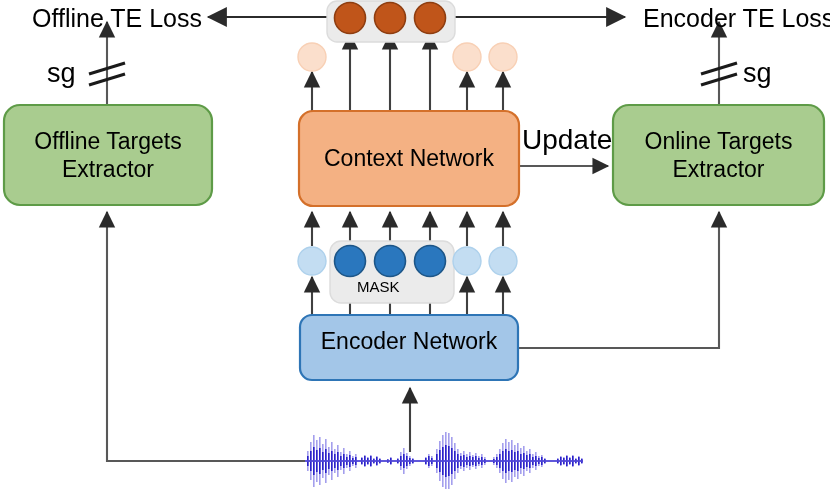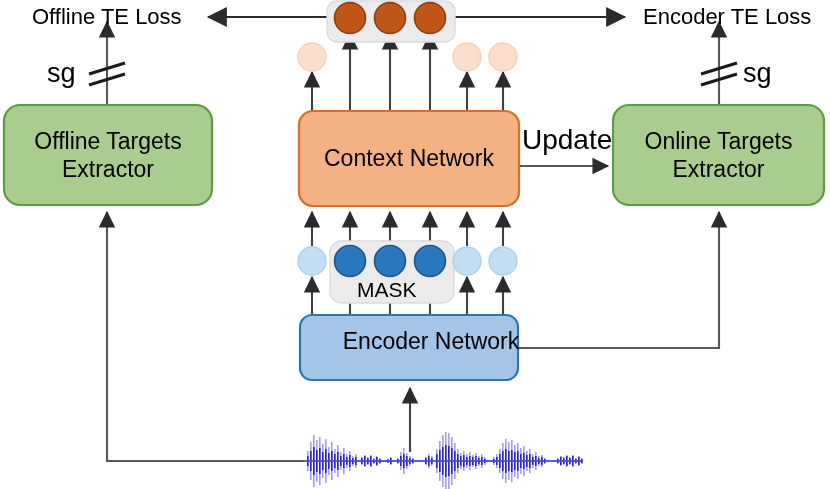--- a/index.html
+++ b/index.html
@@ -5,28 +5,28 @@
   html,body{margin:0;padding:0;background:#ffffff;}
   #stage{
     position:relative;
     width:830px;height:489px;
     background:#ffffff;
     font-family:"Liberation Sans", sans-serif;
     overflow:hidden;
   }
   #stage svg{position:absolute;left:0;top:0;width:830px;height:489px;}
   .lbl{position:absolute;white-space:nowrap;color:#000;}
-  .loss-lbl{font-size:22px;top:5px;}
+  .loss-lbl{font-size:25px;top:5px;}
   .sg-lbl{font-size:27px;}
   .update-lbl{font-size:28px;}
   .boxtext{
     position:absolute;display:flex;align-items:center;justify-content:center;
     text-align:center;color:#000;font-size:23px;line-height:1.22;
   }
-  .mask-lbl{font-size:21px;}
+  .mask-lbl{font-size:15px;}
 </style>
 </head>
 <body>
 
 <div id="stage">
 
   <svg viewBox="0 0 830 489">
     <defs>
       <marker id="ar" markerWidth="9" markerHeight="9" refX="7.4" refY="4.5" orient="auto" markerUnits="strokeWidth">
         <path d="M0,0.6 L8,4.5 L0,8.4 z" fill="#2b2b2b"></path>
@@ -302,15 +302,15 @@
 
   <div class="boxtext" style="left:613px;top:105px;width:211px;height:100px;">
     <span>
       <span>Online Targets</span><br>
       <span>Extractor</span>
     </span>
   </div>
 
   <div class="boxtext" style="left:299px;top:111px;width:220px;height:95px;">Context Network</div>
 
-  <div class="boxtext" style="left:300px;top:315px;width:218px;height:53px;margin-left:22px;">Encoder Network</div>
+  <div class="boxtext" style="left:300px;top:315px;width:218px;height:53px;">Encoder Network</div>
 
 </div>
 
 </body></html>

